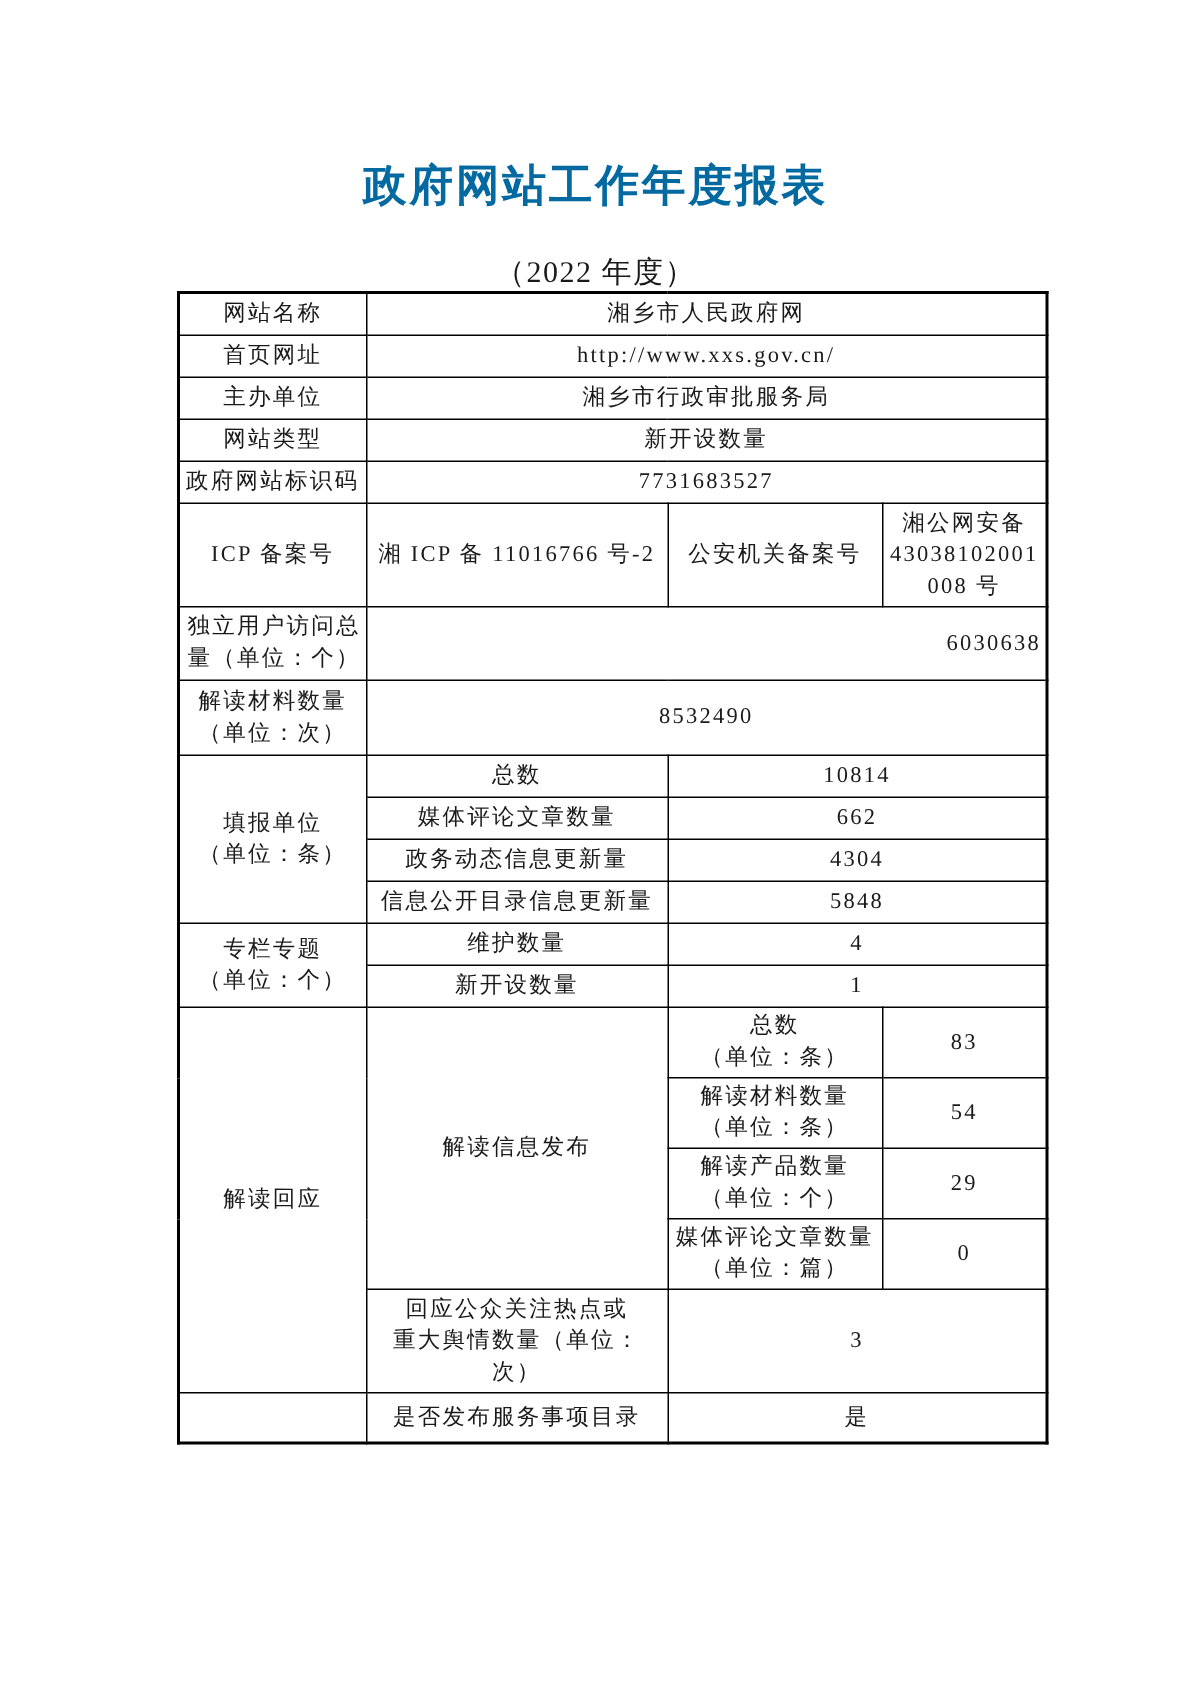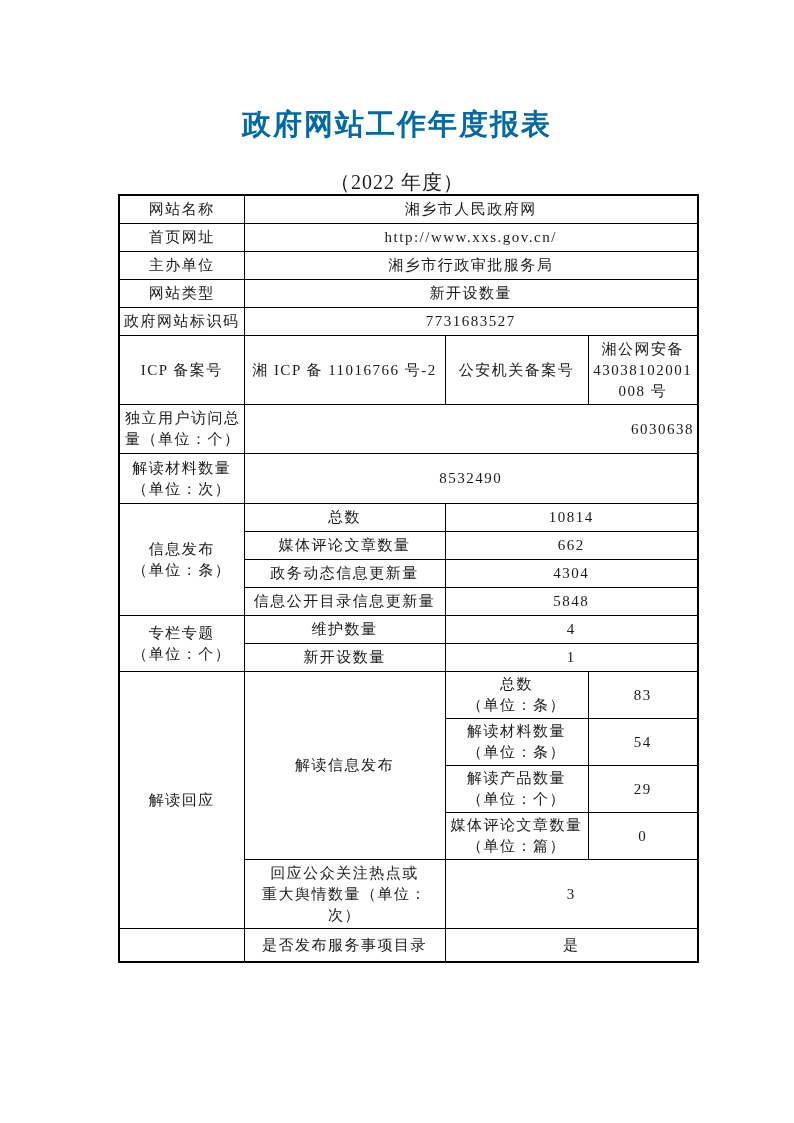--- a/index.html
+++ b/index.html
@@ -125,21 +125,21 @@
       <td colspan="3">6030638</td>
     </tr>
 
     <tr class="h49">
       <td>解读材料数量
 （单位：次）</td>
       <td colspan="3">8532490</td>
     </tr>
 
     <tr class="h27b">
-      <td rowspan="4">信息发布
+      <td rowspan="4">填报单位
 （单位：条）</td>
       <td>总数</td>
       <td colspan="2">10814</td>
     </tr>
     <tr class="h27b">
       <td>媒体评论文章数量</td>
       <td colspan="2">662</td>
     </tr>
     <tr class="h27b">
       <td>政务动态信息更新量</td>

